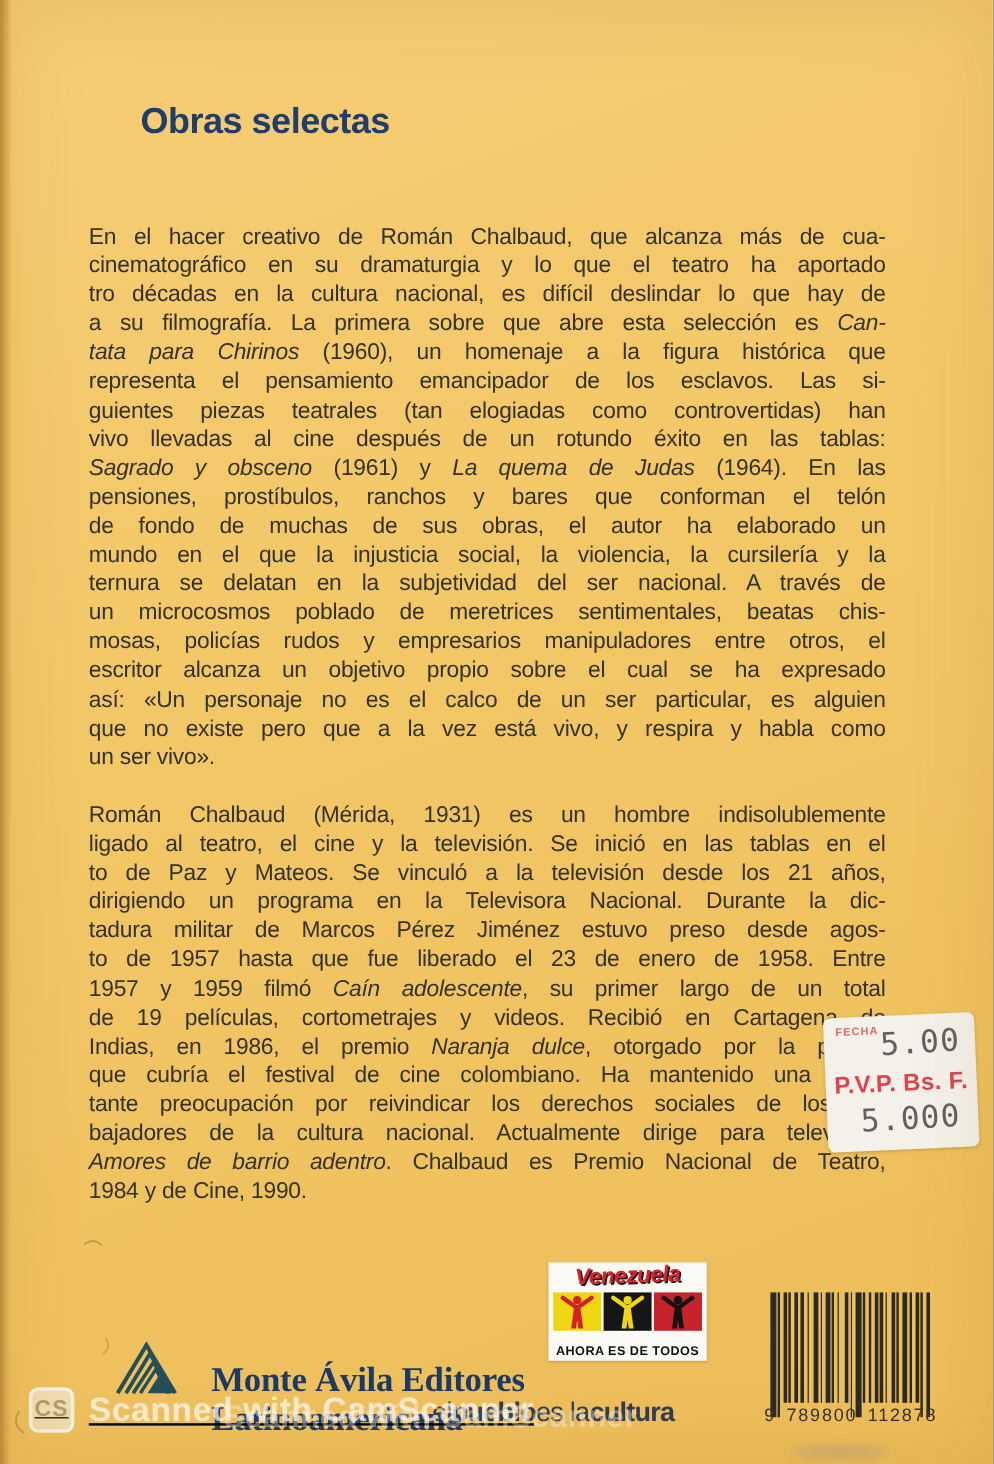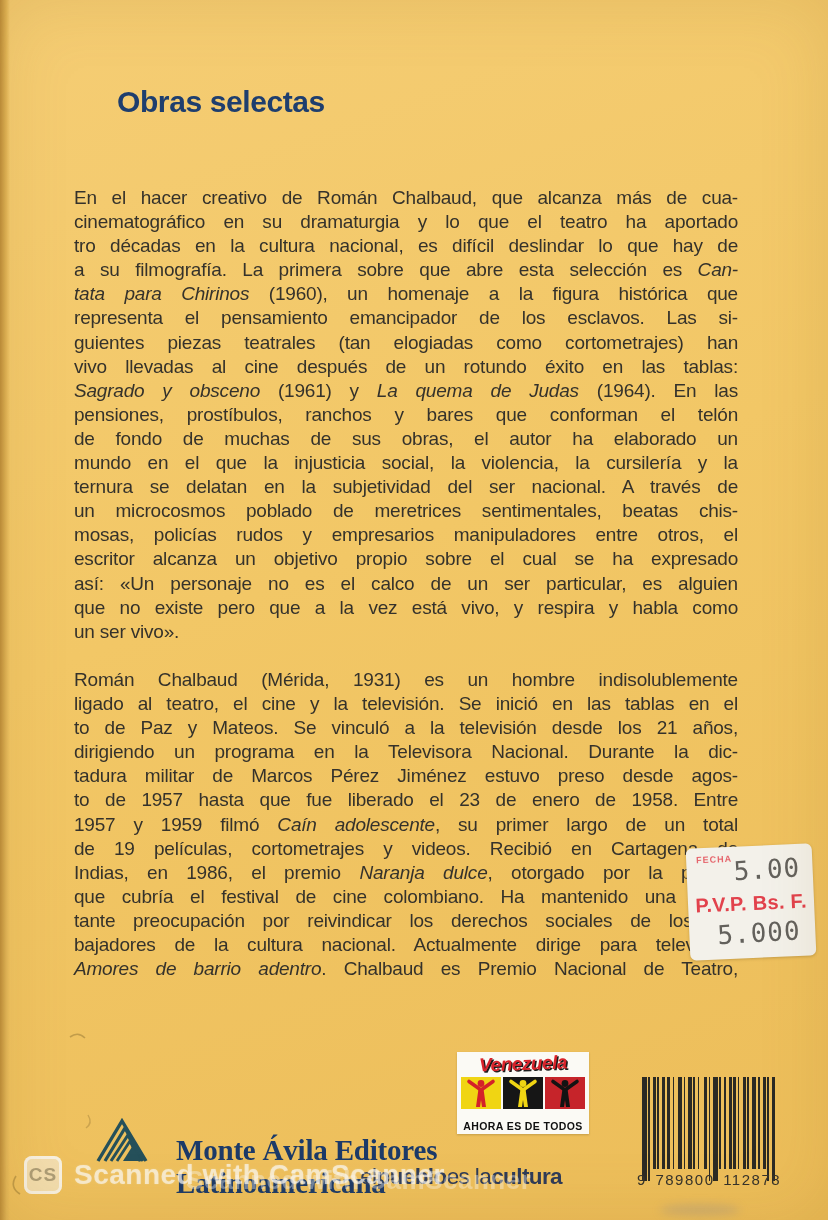--- a/index.html
+++ b/index.html
@@ -95,21 +95,21 @@
     font-size:29px;font-weight:bold;color:var(--pubnavy,#1c3a68);letter-spacing:-.2px;
   }
   .pubslogan{
     position:absolute;left:176px;top:1164px;width:386px;text-align:right;
     font-size:22.5px;color:#2e3b58;letter-spacing:-.6px;
   }
   .pubslogan .lt{font-weight:400;}
   .pubslogan .bd{font-weight:800;}
   
   .wm{position:absolute;pointer-events:none;}
-  .wm1{left:24px;top:1156px;display:flex;align-items:center;gap:12px;}
+  .wm1{left:24px;top:1156px;display:flex;align-items:center;gap:12px;text-decoration:underline;}
   .cs-icon{
     width:38px;height:38px;border-radius:8px;
     background:rgba(245,244,240,.55);
     box-shadow:inset 0 0 0 3px rgba(250,250,248,.7);
     color:rgba(150,135,100,.75);font-size:19px;font-weight:bold;
     display:flex;align-items:center;justify-content:center;letter-spacing:1px;
   }
   .wm-text{
     font-size:28px;font-weight:600;color:rgba(250,249,245,.66);letter-spacing:.5px;
     text-shadow:0 0 2px rgba(255,255,255,.25);
@@ -132,21 +132,21 @@
     <div>Obras selectas</div>
   </div>
 
   <div class="para" id="p0">
       <div class="line"><span>En el hacer creativo de Román Chalbaud, que alcanza más de cua-</span></div>
       <div class="line"><span>cinematográfico en su dramaturgia y lo que el teatro ha aportado</span></div>
       <div class="line"><span>tro décadas en la cultura nacional, es difícil deslindar lo que hay de</span></div>
       <div class="line"><span>a su filmografía. La primera sobre que abre esta selección es </span><i>Can-</i></div>
       <div class="line"><i>tata para Chirinos</i><span> (1960), un homenaje a la figura histórica que</span></div>
       <div class="line"><span>representa el pensamiento emancipador de los esclavos. Las si-</span></div>
-      <div class="line"><span>guientes piezas teatrales (tan elogiadas como cortometrajes) han</span></div>
+      <div class="line"><span>guientes piezas teatrales (tan elogiadas como controvertidas) han</span></div>
       <div class="line"><span>vivo llevadas al cine después de un rotundo éxito en las tablas:</span></div>
       <div class="line"><i>Sagrado y obsceno</i><span> (1961) y </span><i>La quema de Judas</i><span> (1964). En las</span></div>
       <div class="line"><span>pensiones, prostíbulos, ranchos y bares que conforman el telón</span></div>
       <div class="line"><span>de fondo de muchas de sus obras, el autor ha elaborado un</span></div>
       <div class="line"><span>mundo en el que la injusticia social, la violencia, la cursilería y la</span></div>
       <div class="line"><span>ternura se delatan en la subjetividad del ser nacional. A través de</span></div>
       <div class="line"><span>un microcosmos poblado de meretrices sentimentales, beatas chis-</span></div>
       <div class="line"><span>mosas, policías rudos y empresarios manipuladores entre otros, el</span></div>
       <div class="line"><span>escritor alcanza un objetivo propio sobre el cual se ha expresado</span></div>
       <div class="line"><span>así: «Un personaje no es el calco de un ser particular, es alguien</span></div>
@@ -160,20 +160,21 @@
       <div class="line"><span>dirigiendo un programa en la Televisora Nacional. Durante la dic-</span></div>
       <div class="line"><span>tadura militar de Marcos Pérez Jiménez estuvo preso desde agos-</span></div>
       <div class="line"><span>to de 1957 hasta que fue liberado el 23 de enero de 1958. Entre</span></div>
       <div class="line"><span>1957 y 1959 filmó </span><i>Caín adolescente</i><span>, su primer largo de un total</span></div>
       <div class="line"><span>de 19 películas, cortometrajes y videos. Recibió en Cartagena de</span></div>
       <div class="line"><span>Indias, en 1986, el premio </span><i>Naranja dulce</i><span>, otorgado por la prensa</span></div>
       <div class="line"><span>que cubría el festival de cine colombiano. Ha mantenido una cons-</span></div>
       <div class="line"><span>tante preocupación por reivindicar los derechos sociales de los tra-</span></div>
       <div class="line"><span>bajadores de la cultura nacional. Actualmente dirige para televisión,</span></div>
       <div class="line"><i>Amores de barrio adentro</i><span>. Chalbaud es Premio Nacional de Teatro,</span></div>
+      <div class="line last"><span>1984 y de Cine, 1990.</span></div>
     </div>
 
   <div class="sticker">
     <span class="fecha">FECHA</span>
     <div class="amt top">5.00</div>
     <div class="pvp">P.V.P. Bs. F.</div>
     <div class="amt bot">5.000</div>
   </div>
 
   <div class="venbox">

